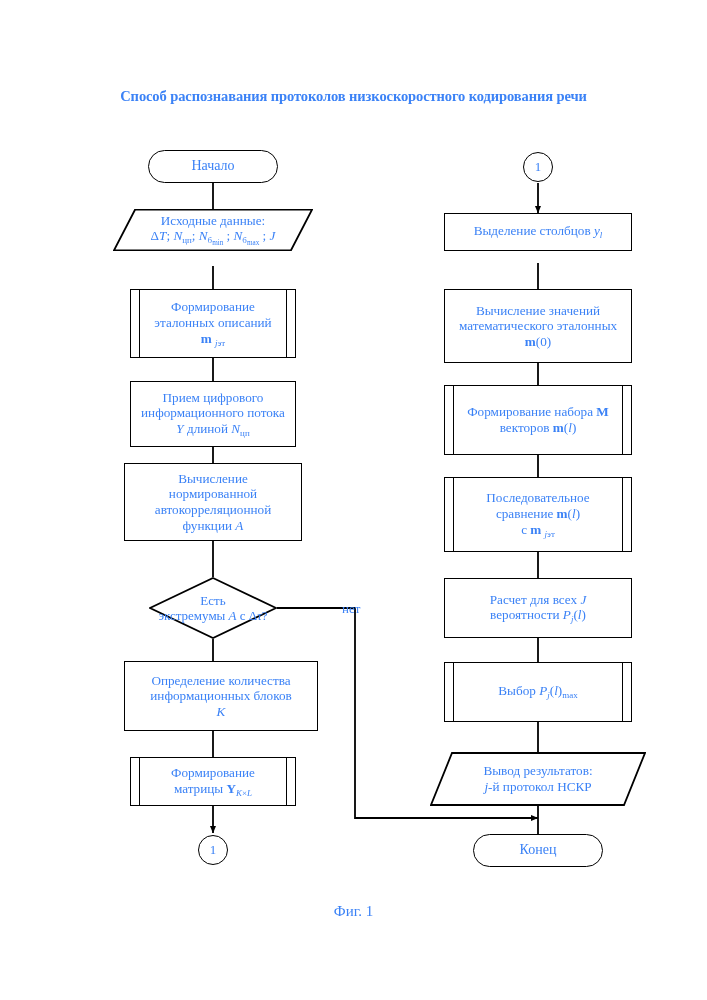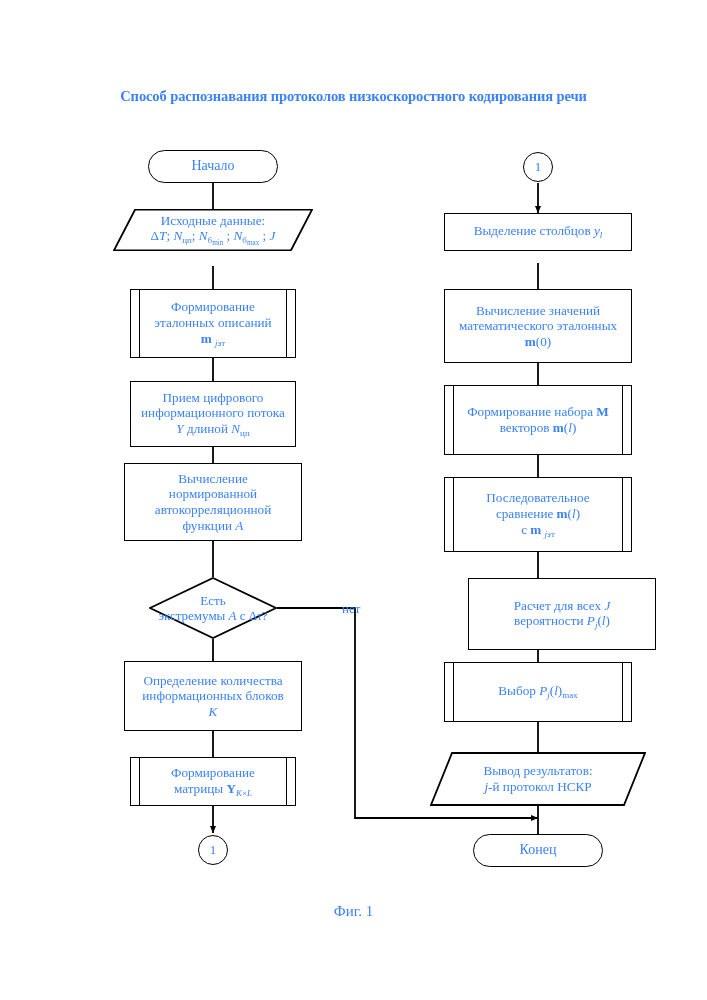--- a/index.html
+++ b/index.html
@@ -203,21 +203,21 @@
       <polygon points="64,1 127,31 64,61 1,31" fill="#fff" stroke="#000" stroke-width="1.8" vector-effect="non-scaling-stroke"></polygon>
     </svg>
     <span class="txt">
       <span>Есть</span><br>
       <span>экстремумы <i class="v">A</i> с Δ<i class="v">τ</i>?</span>
     </span>
   </div>
 
   <span class="edge-label" style="left:314px; top:601px;margin-left:28px;">нет</span>
 
-  <div class="node process" style="left:124px; top:661px; width:178px; height:70px;">
+  <div class="node process" style="left:124px; top:661px; width:194px; height:70px;">
     <span class="txt">
       <span>Определение количества</span><br>
       <span>информационных блоков</span><br>
       <span><i class="v">K</i></span>
     </span>
   </div>
 
   <div class="node predefined" style="left:130px; top:757px; width:166px; height:49px;">
     <span class="txt">
       <span>Формирование</span><br>
@@ -255,21 +255,21 @@
   </div>
 
   <div class="node predefined" style="left:444px; top:477px; width:188px; height:75px;">
     <span class="txt">
       <span>Последовательное</span><br>
       <span>сравнение <b class="v">m</b>(<i class="v">l</i>)</span><br>
       <span>с <b class="v">m</b> <sub class="s"><i class="v">j</i>эт</sub></span>
     </span>
   </div>
 
-  <div class="node process" style="left:444px; top:578px; width:188px; height:72px;margin-left:24px;">
+  <div class="node process" style="left:444px; top:578px; width:188px; height:60px;">
     <span class="txt">
       <span>Расчет для всех <i class="v">J</i></span><br>
       <span>вероятности <i class="v">P</i><sub class="s"><i class="v">j</i></sub>(<i class="v">l</i>)</span>
     </span>
   </div>
 
   <div class="node predefined" style="left:444px; top:662px; width:188px; height:60px;">
     <span class="txt">
       Выбор <i class="v">P</i><sub class="s"><i class="v">j</i></sub>(<i class="v">l</i>)<sub class="s">max</sub>
     </span>

